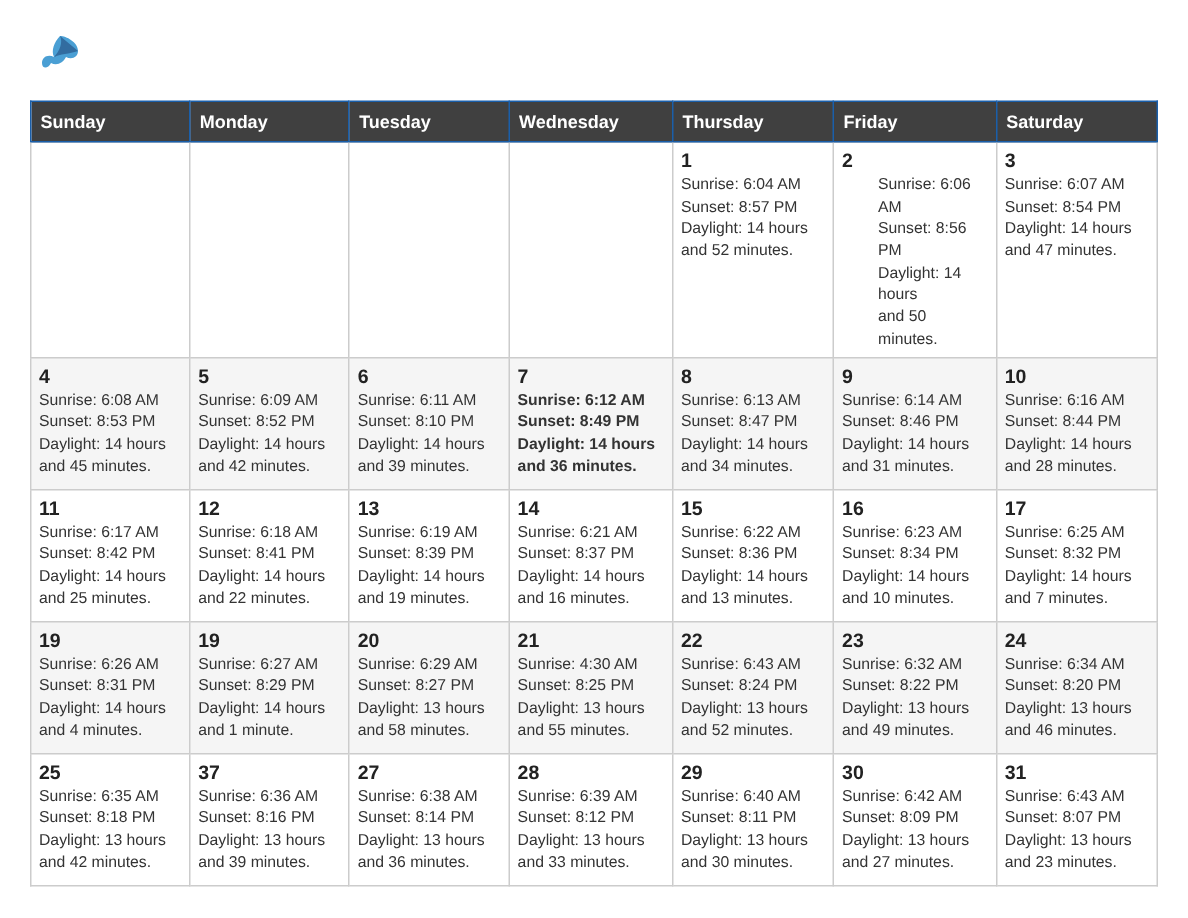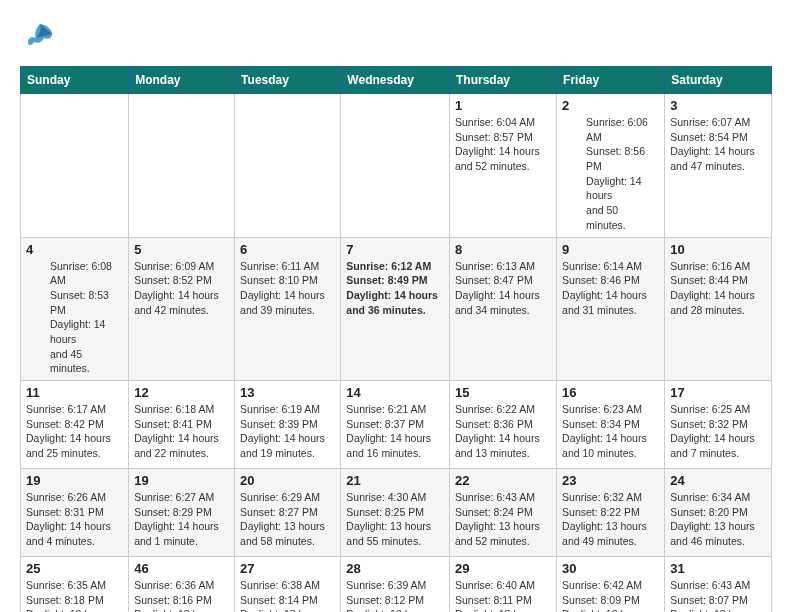--- a/index.html
+++ b/index.html
@@ -32,21 +32,21 @@
     .location {
       font-size: 16px;
       color: #444;
     }
     .calendar {
       width: 100%;
       border-collapse: collapse;
       font-size: 11px;
     }
     .calendar th {
-      background: #0f766e;
+      background: #404040;
       color: #fff;
       text-align: left;
       padding: 6px 6px;
       font-size: 12px;
       font-weight: bold;
       border: 1px solid #1a5faa;
     }
     .calendar td {
       border: 1px solid #ccc;
       vertical-align: top;
@@ -134,21 +134,21 @@
           <span class="day-number">3</span>
           <div class="day-info" style="white-space: pre-line;">Sunrise: 6:07 AM
 Sunset: 8:54 PM
 Daylight: 14 hours
 and 47 minutes.</div>
         </td>
       </tr>
       <tr>
         <td>
           <span class="day-number">4</span>
-          <div class="day-info" style="white-space: pre-line; margin-left: 24px;">Sunrise: 6:08 AM
+          <div class="day-info" style="white-space: pre-line;">Sunrise: 6:08 AM
 Sunset: 8:53 PM
 Daylight: 14 hours
 and 45 minutes.</div>
         </td>
         <td>
           <span class="day-number">5</span>
           <div class="day-info" style="white-space: pre-line;">Sunrise: 6:09 AM
 Sunset: 8:52 PM
 Daylight: 14 hours
 and 42 minutes.</div>
@@ -293,21 +293,21 @@
       </tr>
       <tr>
         <td>
           <span class="day-number">25</span>
           <div class="day-info" style="white-space: pre-line;">Sunrise: 6:35 AM
 Sunset: 8:18 PM
 Daylight: 13 hours
 and 42 minutes.</div>
         </td>
         <td>
-          <span class="day-number">46</span>
+          <span class="day-number">37</span>
           <div class="day-info" style="white-space: pre-line;">Sunrise: 6:36 AM
 Sunset: 8:16 PM
 Daylight: 13 hours
 and 39 minutes.</div>
         </td>
         <td>
           <span class="day-number">27</span>
           <div class="day-info" style="white-space: pre-line;">Sunrise: 6:38 AM
 Sunset: 8:14 PM
 Daylight: 13 hours

